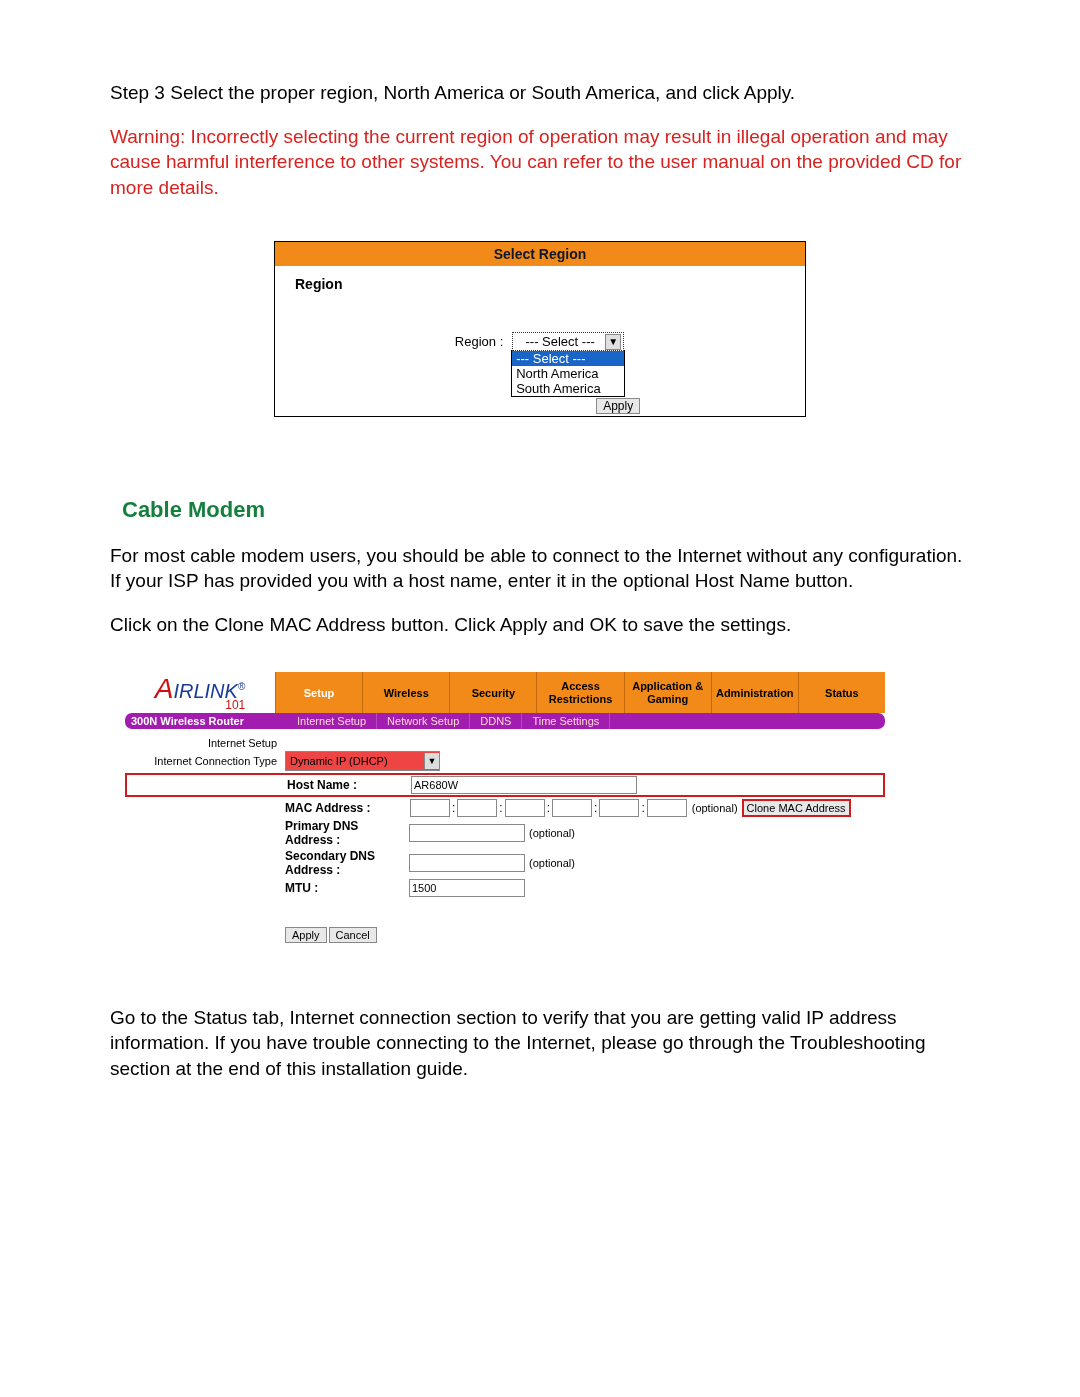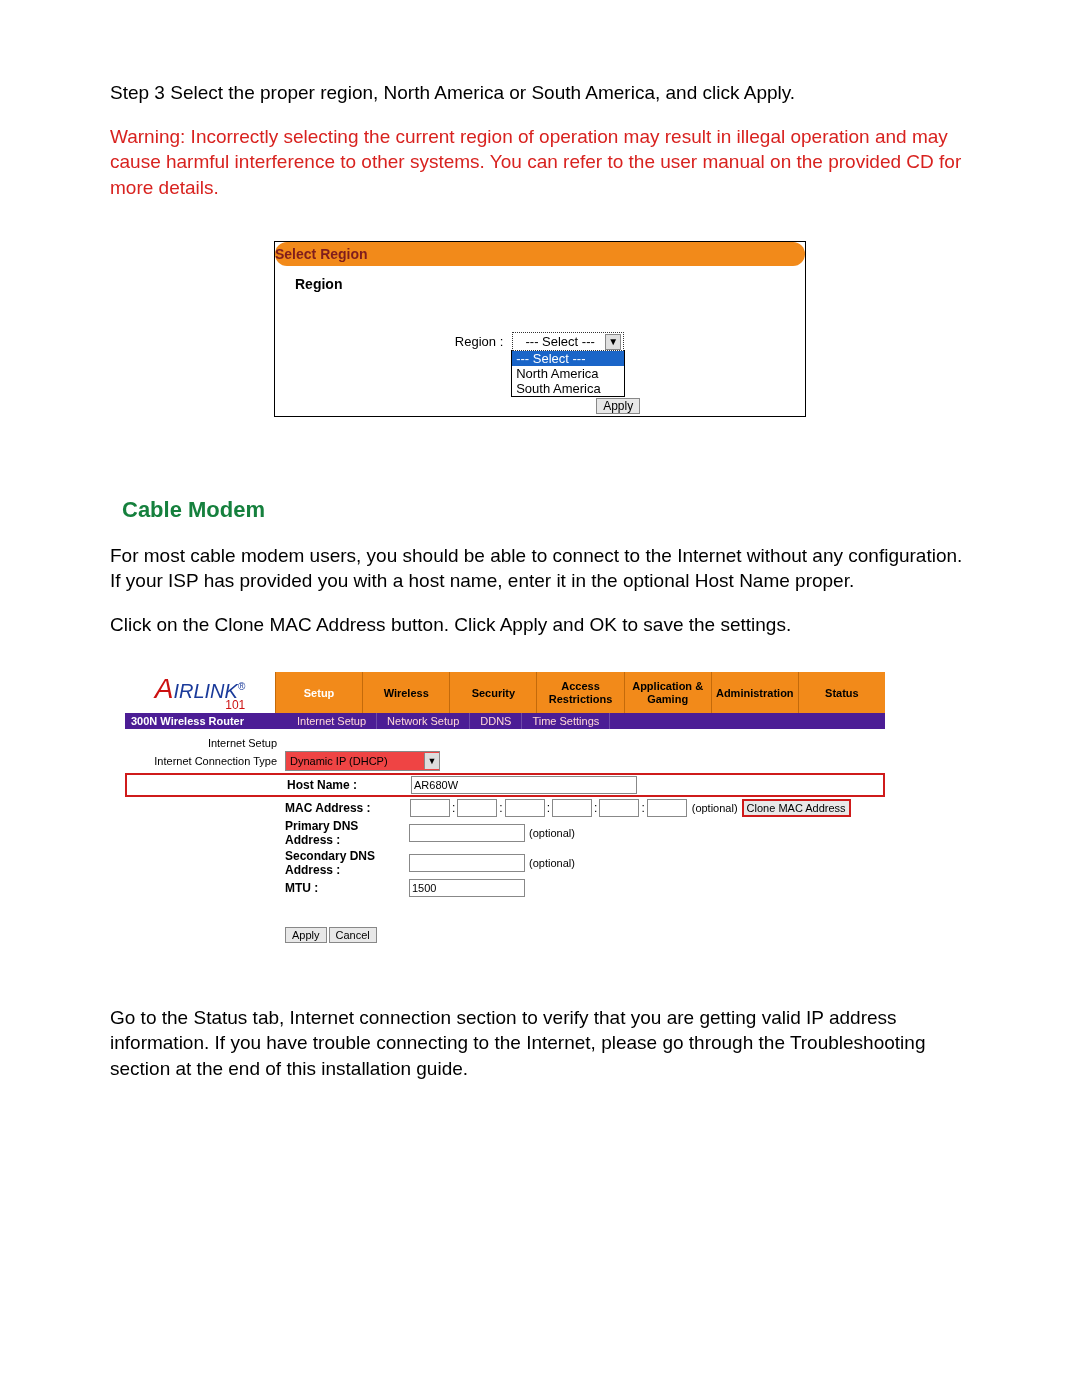--- a/index.html
+++ b/index.html
@@ -29,24 +29,24 @@
 
   
   .region-box {
     width: 530px;
     margin: 40px auto 0 auto;
     border: 1px solid #000;
     font-size: 14px;
   }
   .region-header {
     background: #f28a1a;
-    color: #7f1d1d;
-    font-weight: bold;
+    color: #0f172a;
+    font-weight: bold;
+    text-align: center;
     padding: 4px 0;
-    border-radius: 12px;
   }
   .region-body {
     background: #fff;
     padding: 10px 20px 0 20px;
     min-height: 140px;
     position: relative;
   }
   .region-left-label {
     font-weight: bold;
     color: #000;
@@ -165,23 +165,24 @@
     line-height: 1.1;
     display: flex;
     align-items: center;
     justify-content: center;
   }
   .nav-tabs .tab.active {
     color: #fff;
   }
   .router-sub {
     display: flex;
-    background: #4c1d95;
+    background: #a21caf;
     color: #fff;
     font-size: 11px;
+    border-radius: 7px;
   }
   .router-sub .model {
     width: 150px;
     font-weight: bold;
     padding: 2px 6px;
   }
   .router-sub .subtab {
     padding: 2px 10px;
     border-right: 1px solid #fff3;
     color: #ffd7d7;
@@ -281,21 +282,21 @@
           </div>
           <button class="region-apply">Apply</button>
         </span>
       </div>
     </div>
   </div>
 
   <h2 class="section">Cable  Modem</h2>
 
   <p>
-    <span>For most cable modem users, you should be able to connect to the Internet without any configuration. If your ISP has provided you with a host name, enter it in the optional </span><span class="bold">Host Name</span><span> proper.</span>
+    <span>For most cable modem users, you should be able to connect to the Internet without any configuration. If your ISP has provided you with a host name, enter it in the optional </span><span class="bold">Host Name</span><span> button.</span>
   </p>
 
   <p>
     <span>Click on the </span><span class="bold">Clone MAC Address</span><span> button. Click </span><span class="bold">Apply</span><span> and </span><span class="bold">OK</span><span> to save the settings.</span>
   </p>
 
   <div class="router-box">
     <div class="router-top">
       <div class="logo-cell">
         <div class="logo">

